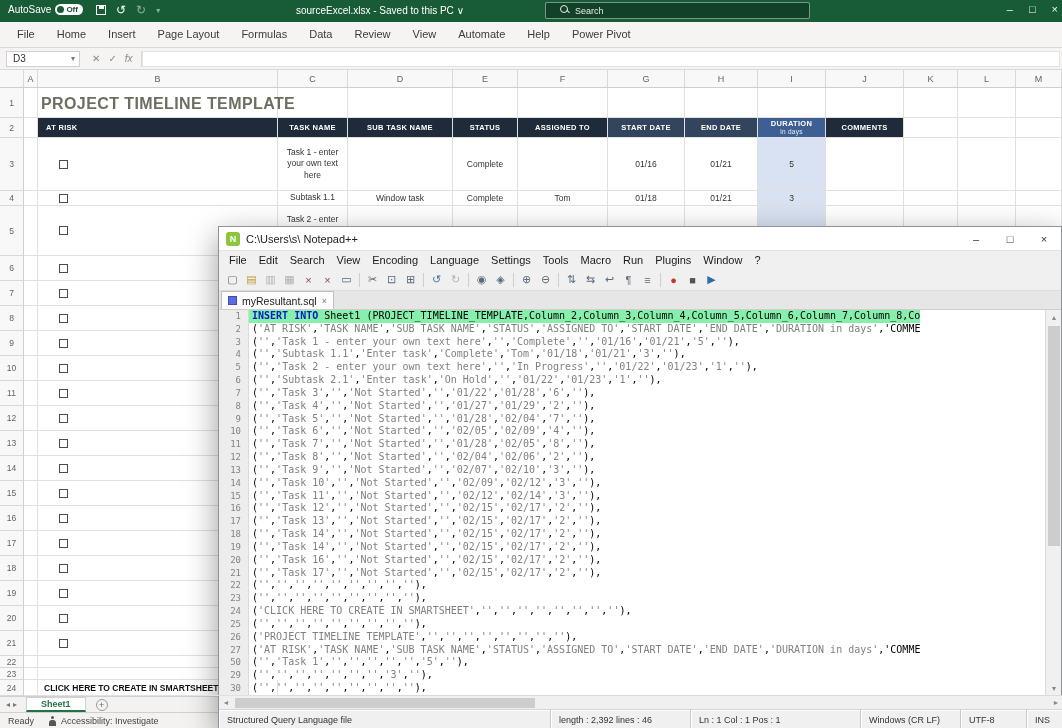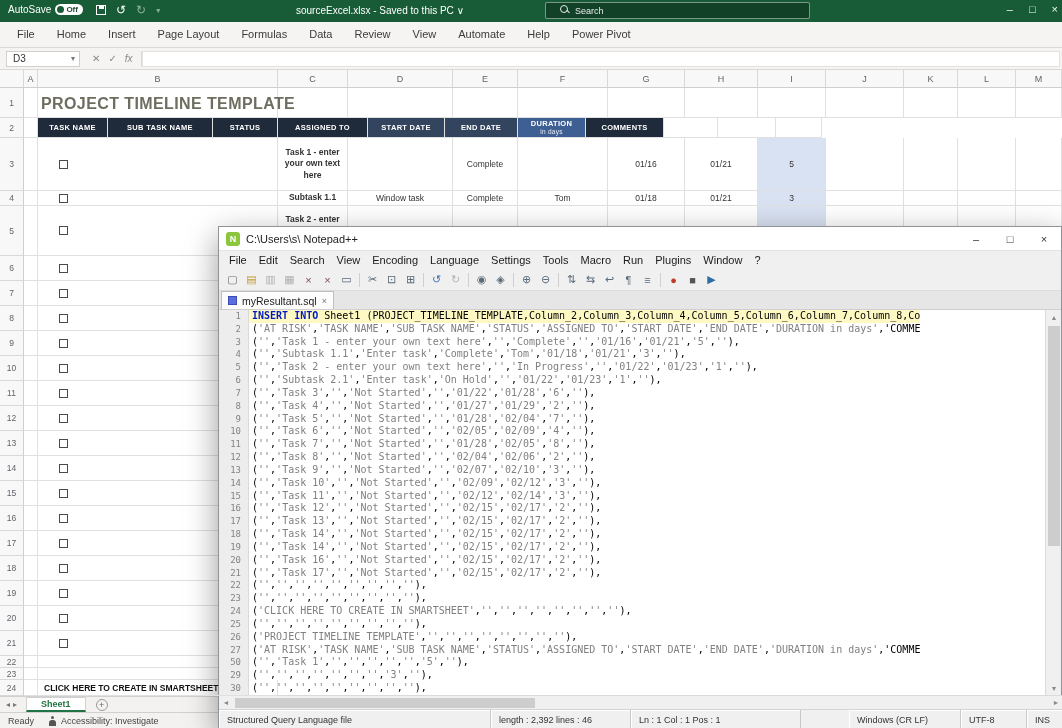--- a/index.html
+++ b/index.html
@@ -59,21 +59,21 @@
     color:#6E6E60; letter-spacing:.4px; }
   .hdr { color:#fff; font-weight:bold; font-size:7.5px; display:flex; align-items:center;
     justify-content:center; text-align:center; letter-spacing:.3px; }
   .hdr-dark { background:#1F2A3A; }
   .hdr-date { background:#33455E; }
   .hdr-dur  { background:#3E5F94; flex-direction:column; line-height:1.2; }
   .hdr-left { justify-content:flex-start; padding-left:8px; }
   .dur-sub { font-weight:normal; font-size:6.5px; opacity:.9; }
   .c-ctr { display:flex; align-items:center; justify-content:center; text-align:center; }
   .c-wrap { display:flex; align-items:center; justify-content:center; text-align:center;
-    white-space:normal; line-height:1.3; padding:1px 4px;font-weight:bold; }
+    white-space:normal; line-height:1.3; padding:1px 4px; }
   .c-dur { background:#D9E2F2; }
   .c-cb { display:flex; align-items:center; }
   .cbx { width:9px; height:9px; border:1px solid #4a4a4a; margin-left:21px; background:#fff; display:inline-block; }
   .c-footer { overflow:visible !important; z-index:2; }
   .footer-link { position:absolute; left:6px; top:3px; white-space:nowrap; font-size:8.5px;
     font-weight:bold; color:#111; }
 
   .xl-sheettabs { position:absolute; left:0; top:696px; width:1062px; height:16px;
     background:#F3F2F1; border-top:1px solid #D0D0D0; display:flex; align-items:center; font-size:9px; color:#555; }
   .sheetnav { padding:0 6px; letter-spacing:3px; color:#777; font-size:8px; }
@@ -113,21 +113,21 @@
   .tb-sep { width:1px; height:14px; background:#CFCFCF; margin:0 3px; }
   .np-tabbar { position:absolute; left:0; top:64px; right:0; height:19px; background:#E6E6E6;
     border-bottom:1px solid #CFCFCF; display:flex; align-items:flex-end; padding-left:2px; }
   .np-tab { background:#FCFCFC; border:1px solid #BFBFBF; border-bottom:none; height:18px;
     display:flex; align-items:center; gap:5px; padding:0 6px; font-size:10.5px; color:#222; }
   .tab-file-ic { width:9px; height:9px; background:#5B6EE1; border:1px solid #3d4cb0; display:inline-block; }
   .tab-close { color:#777; font-size:9px; }
 
   .np-editor { position:absolute; left:0; top:83px; width:828px; height:385px; background:#fff; overflow:hidden; }
   .ed-line { display:flex; height:12.83px; white-space:pre; font-family:"DejaVu Sans Mono", monospace; }
-  .ed-line.current .code-txt { background:#fef9c3; }
+  .ed-line.current .code-txt { background:#86efac; }
   .ln { width:30px; flex:none; background:#EDEDED; color:#848484; font-size:9px; text-align:right;
     padding-right:7px; border-right:1px solid #DADADA; line-height:12.83px; }
   .code-txt { font-size:10px; line-height:12.83px; color:#000; padding-left:3px; }
   .kw { color:#0018C6; font-weight:bold; }
   .str { color:#808080; }
 
   .np-vscroll { position:absolute; right:0; top:83px; width:16px; height:385px; background:#F0F0F0;
     border-left:1px solid #DADADA; }
   .vthumb { position:absolute; left:2px; top:16px; width:12px; height:220px; background:#CDCDCD; }
   .varrow { position:absolute; left:0; width:16px; height:14px; color:#8a8a8a; font-size:7px;
@@ -237,20 +237,21 @@
           <div class="gc" style="width: 73px;"></div>
           <div class="gc" style="width: 68px;"></div>
           <div class="gc" style="width: 78px;"></div>
           <div class="gc" style="width: 54px;"></div>
           <div class="gc" style="width: 58px;"></div>
           <div class="gc" style="width: 46px;"></div>
         </div>
         <div class="grow" style="height: 20px;">
           <div class="rownum">2</div>
           <div class="gc" style="width: 14px;"></div>
+          <div class="gc hdr hdr-dark hdr-left" style="width: 240px;">AT RISK</div>
           <div class="gc hdr hdr-dark" style="width: 70px;">TASK NAME</div>
           <div class="gc hdr hdr-dark" style="width: 105px;">SUB TASK NAME</div>
           <div class="gc hdr hdr-dark" style="width: 65px;">STATUS</div>
           <div class="gc hdr hdr-dark" style="width: 90px;">ASSIGNED TO</div>
           <div class="gc hdr hdr-date" style="width: 77px;">START DATE</div>
           <div class="gc hdr hdr-date" style="width: 73px;">END DATE</div>
           <div class="gc hdr hdr-dur" style="width: 68px;">
             <div>DURATION</div>
             <div class="dur-sub">in days</div>
           </div>
@@ -777,18 +778,18 @@
     <div class="np-hscroll">
       <span class="harrow" style="left:0;">◄</span>
       <span class="hthumb"></span>
       <span class="harrow" style="right:0;">►</span>
     </div>
 
     <div class="np-statusbar" id="nppStatus">
         <div class="st-seg" style="flex: 1 1 0%;">Structured Query Language file</div>
         <div class="st-seg" style="width: 140px;">length : 2,392    lines : 46</div>
         <div class="st-seg" style="width: 170px;">Ln : 1    Col : 1    Pos : 1</div>
-        <div class="st-seg" style="width: 112px; margin-left: 48px;">Windows (CR LF)</div>
+        <div class="st-seg" style="width: 100px;">Windows (CR LF)</div>
         <div class="st-seg" style="width: 66px;">UTF-8</div>
         <div class="st-seg" style="width: 36px;">INS</div>
       </div>
   </div>
 </div>
 
 </body></html>

